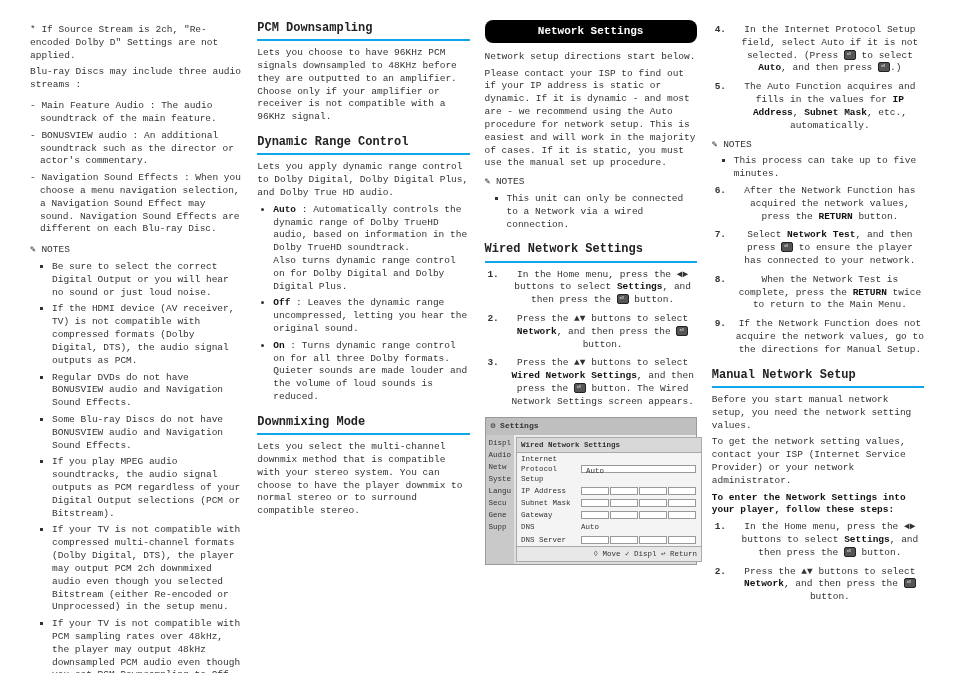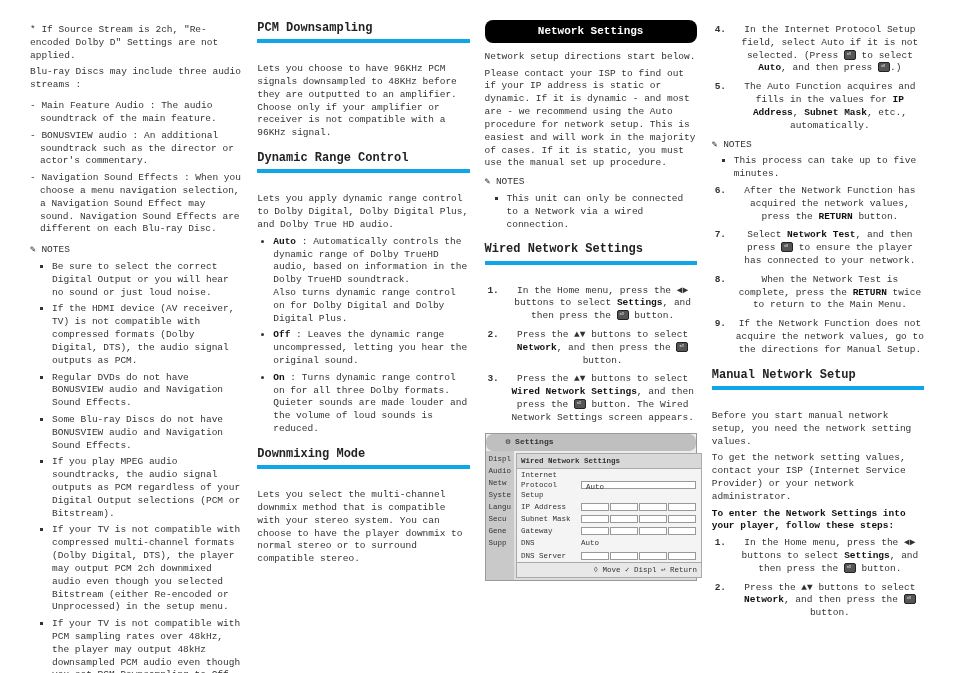--- a/index.html
+++ b/index.html
@@ -19,23 +19,23 @@
     font-family: Liberation Mono, monospace;
   }
   .col {
     flex: 1;
     min-width: 0;
   }
   .h2 {
     font-size: 12px;
     font-weight: bold;
     color: #222;
-    border-bottom: 4px solid #0ea5e9;
+    border-bottom: 2px solid #0ea5e9;
     padding-bottom: 3px;
-    margin: 10px 0 20px 0;
+    margin: 10px 0 6px 0;
   }
   .h2:first-child { margin-top: 0; }
   .section-bar {
     background: #000;
     color: #fff;
     text-align: center;
     font-weight: bold;
     font-size: 11px;
     padding: 4px 0;
     border-radius: 8px;
@@ -102,24 +102,23 @@
   }
   b { color: #111; }
   .dialog {
     border: 1px solid #999;
     margin-top: 8px;
     font-size: 7.5px;
     background: linear-gradient(#eee,#ddd);
   }
   .dialog-head {
     background: #bfbfbf;
-    padding: 3px 20px;
+    padding: 3px 5px;
     font-weight: bold;
     font-size: 8px;
-    border-radius: 7px;
   }
   .dialog-body {
     display: flex;
   }
   .dialog-side {
     width: 30px;
     background: #c9c9c9;
     padding: 2px 1px;
   }
   .dialog-side div { padding: 1px 2px; overflow: hidden; }

